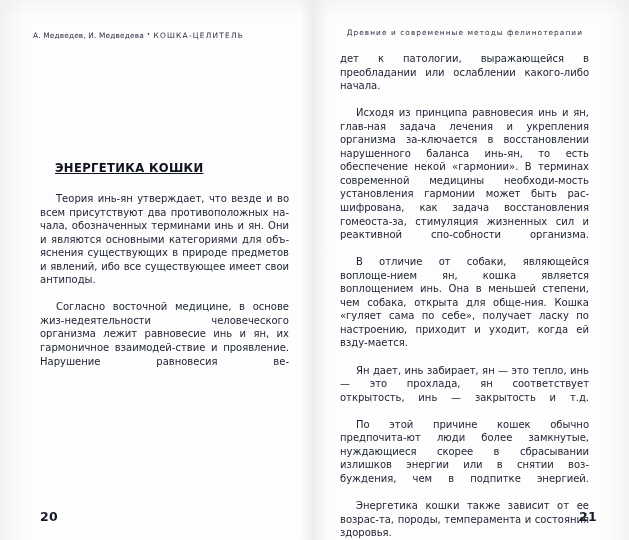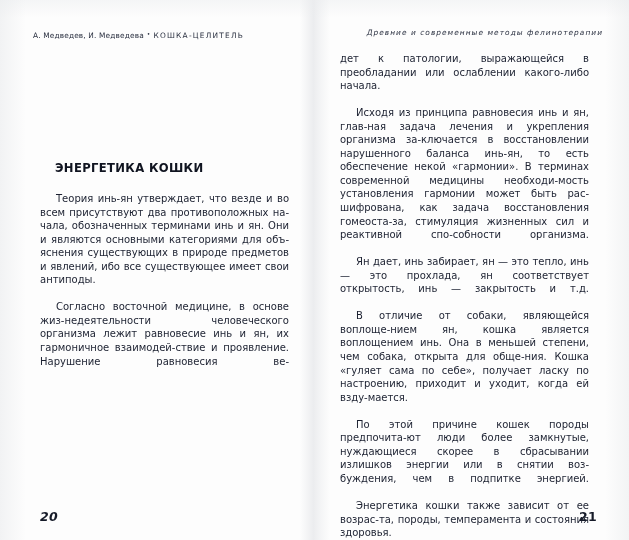--- a/index.html
+++ b/index.html
@@ -72,24 +72,23 @@
     margin: 0 3px;
     font-size: 6px;
     vertical-align: 1.5px;
   }
   .running-head .book-title {
     letter-spacing: 1.25px;
     text-align: center;
   }
   .rh-left  { left: 33px; }
   .rh-right {
-    right: 26px;
+    right: 46px;
     letter-spacing: 1.05px;
     top: 27px;
-    font-style: italic;
   }
 
   
   .column {
     position: absolute;
     top: 0;
     width: 249px;
     z-index: 4;
   }
   .col-left  { left: 40px; }
@@ -98,20 +97,21 @@
   .section-heading {
     position: absolute;
     top: 161px;
     left: 15px;
     font-size: 11.6px;
     font-weight: bold;
     letter-spacing: 0.35px;
     color: #101420;
     margin: 0;
     white-space: nowrap;
+    text-decoration: underline;
   }
 
   .body-block {
     position: absolute;
     width: 249px;
   }
   .col-left  .body-block { top: 192px; left: 0; }
   .col-right .body-block { top: 52px;  left: 0; }
 
   p.para {
@@ -144,21 +144,21 @@
   
   .folio {
     position: absolute;
     bottom: 16px;
     font-size: 12.5px;
     font-weight: bold;
     color: #151a28;
     letter-spacing: 0.3px;
     z-index: 4;
   }
-  .folio-left  { left: 40px; font-style: italic; }
+  .folio-left  { left: 40px; }
   .folio-right { right: 32px; }
 </style>
 </head>
 <body>
 
 <div id="page">
 
   <div class="gutter"></div>
 
   <div class="running-head rh-left">
@@ -177,23 +177,23 @@
   <div class="folio folio-left">20</div>
 
   <div class="running-head rh-right">
     <span>Древние и современные методы фелинотерапии</span>
   </div>
 
   <div class="column col-right">
     <div class="body-block">
       <p class="para continued force-justify">дет к патологии, выражающейся в преобладании или ослаблении какого-либо начала.</p>
       <p class="para force-justify">Исходя из принципа равновесия инь и ян, глав-ная задача лечения и укрепления организма за-ключается в восстановлении нарушенного баланса инь-ян, то есть обеспечение некой «гармонии». В терминах современной медицины необходи-мость установления гармонии может быть рас-шифрована, как задача восстановления гомеоста-за, стимуляция жизненных сил и реактивной спо-собности организма.</p>
+      <p class="para force-justify">В отличие от собаки, являющейся воплоще-нием ян, кошка является воплощением инь. Она в меньшей степени, чем собака, открыта для обще-ния. Кошка «гуляет сама по себе», получает ласку по настроению, приходит и уходит, когда ей взду-мается.</p>
       <p class="para force-justify">Ян дает, инь забирает, ян — это тепло, инь — это прохлада, ян соответствует открытость, инь — закрытость и т.д.</p>
-      <p class="para force-justify">В отличие от собаки, являющейся воплоще-нием ян, кошка является воплощением инь. Она в меньшей степени, чем собака, открыта для обще-ния. Кошка «гуляет сама по себе», получает ласку по настроению, приходит и уходит, когда ей взду-мается.</p>
-      <p class="para force-justify">По этой причине кошек породы предпочита-ют люди более замкнутые, нуждающиеся скорее в сбрасывании излишков энергии или в снятии воз-буждения, чем в подпитке энергией.</p>
+      <p class="para force-justify">По этой причине кошек обычно предпочита-ют люди более замкнутые, нуждающиеся скорее в сбрасывании излишков энергии или в снятии воз-буждения, чем в подпитке энергией.</p>
       <p class="para force-justify">Энергетика кошки также зависит от ее возрас-та, породы, темперамента и состояния здоровья.</p>
 
     </div>
   </div>
 
   <div class="folio folio-right">21</div>
 
   <div class="paper-tone"></div>
 </div>
 

